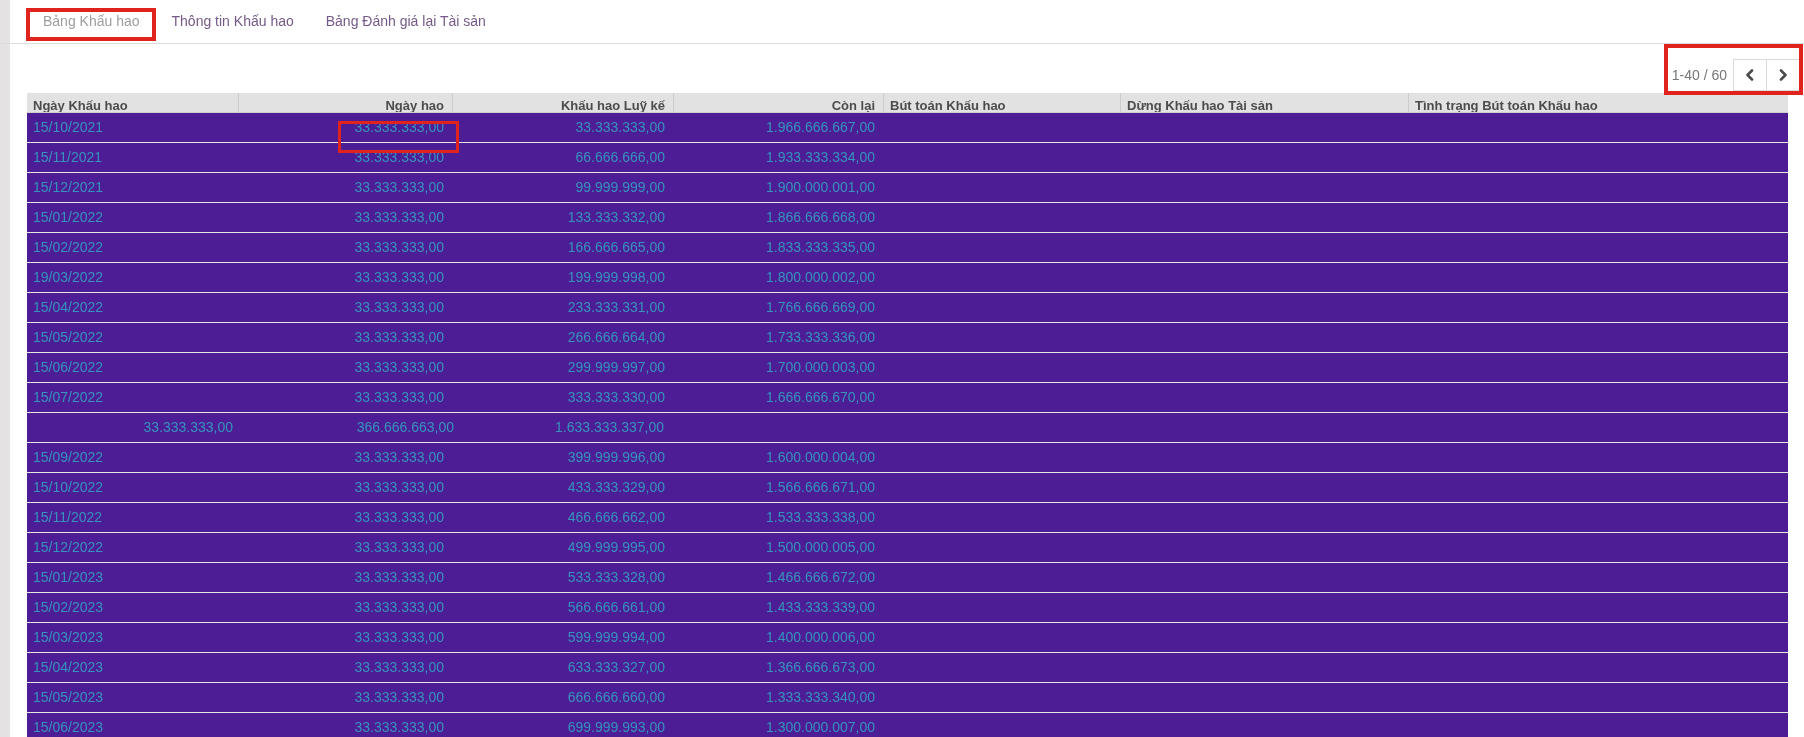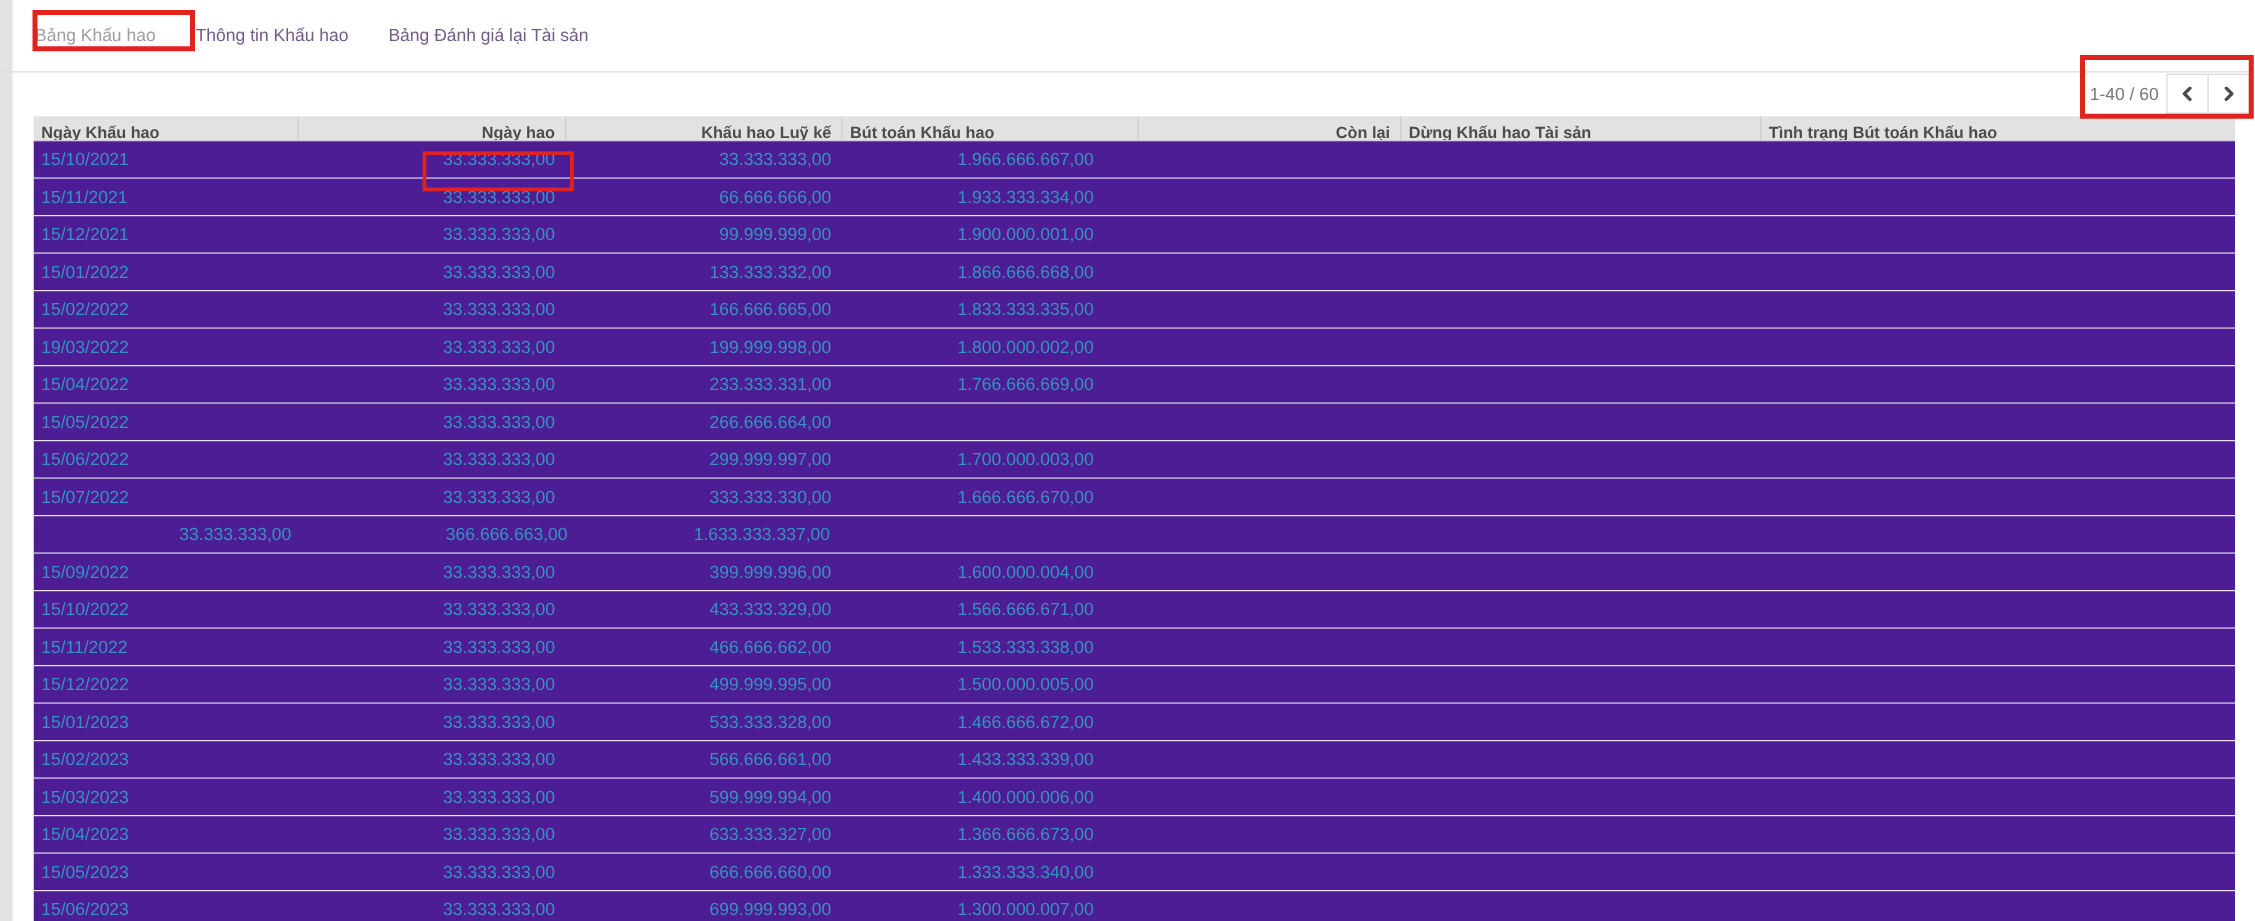--- a/index.html
+++ b/index.html
@@ -15,25 +15,25 @@
   .gutter {
     position: absolute;
     left: 0; top: 0;
     width: 10px; height: 737px;
     background: #e4e2e2;
   }
   
   .tabbar {
     position: absolute;
     left: 0; top: 0;
-    width: 1804px; height: 58px;
+    width: 1804px; height: 44px;
     border-bottom: 1px solid #dcdcdc;
     display: flex;
     align-items: center;
-    padding-left: 15px;
+    padding-left: 30px;
   }
   .tab {
     padding: 0 13px;
     margin-right: 6px;
     font-size: 14px;
     line-height: 43px;
     color: var(--tab-inactive);
     cursor: pointer;
     white-space: nowrap;
   }
@@ -157,22 +157,22 @@
         <polyline points="4,1.5 8.5,6 4,10.5" fill="none" stroke="#4c4c4c" stroke-width="2.6" stroke-linecap="round" stroke-linejoin="round"></polyline>
       </svg>
     </button>
   </div>
 
   <div class="listview">
     <div class="lhead">
       <div class="hcell c0 al">Ngày Khấu hao</div>
       <div class="hcell c1 ar">Ngày hao</div>
       <div class="hcell c2 ar">Khấu hao Luỹ kế</div>
+      <div class="hcell c3 ar">Còn lại</div>
       <div class="hcell c4 al">Bút toán Khấu hao</div>
-      <div class="hcell c3 ar">Còn lại</div>
       <div class="hcell c6 al">Dừng Khấu hao Tài sản</div>
       <div class="hcell c5 al">Tình trạng Bút toán Khấu hao</div>
     </div>
     <div class="lbody" id="tbody">
         <div class="lrow">
           <div class="cell c0 al">15/10/2021</div>
           <div class="cell c1 ar">33.333.333,00</div>
           <div class="cell c2 ar">33.333.333,00</div>
           <div class="cell c3 ar">1.966.666.667,00</div>
           <div class="cell c4 al"></div>
@@ -230,20 +230,21 @@
           <div class="cell c2 ar">233.333.331,00</div>
           <div class="cell c3 ar">1.766.666.669,00</div>
           <div class="cell c4 al"></div>
           <div class="cell c5 al"></div>
           <div class="cell c6 al"></div>
         </div>
         <div class="lrow">
           <div class="cell c0 al">15/05/2022</div>
           <div class="cell c1 ar">33.333.333,00</div>
           <div class="cell c2 ar">266.666.664,00</div>
+          <div class="cell c3 ar">1.733.333.336,00</div>
           <div class="cell c4 al"></div>
           <div class="cell c5 al"></div>
           <div class="cell c6 al"></div>
         </div>
         <div class="lrow">
           <div class="cell c0 al">15/06/2022</div>
           <div class="cell c1 ar">33.333.333,00</div>
           <div class="cell c2 ar">299.999.997,00</div>
           <div class="cell c3 ar">1.700.000.003,00</div>
           <div class="cell c4 al"></div>

